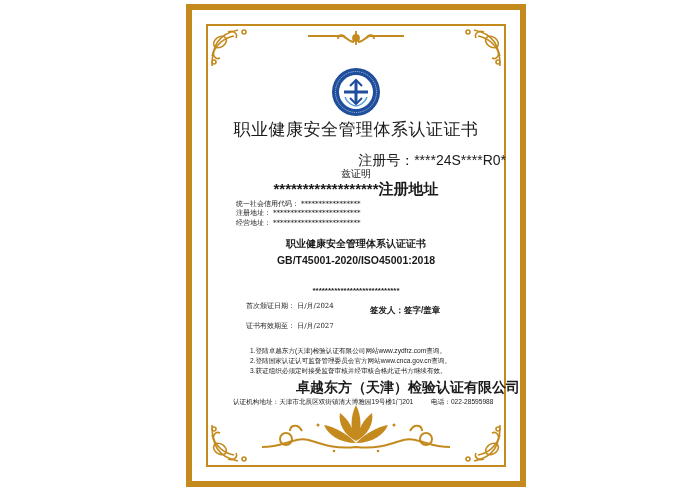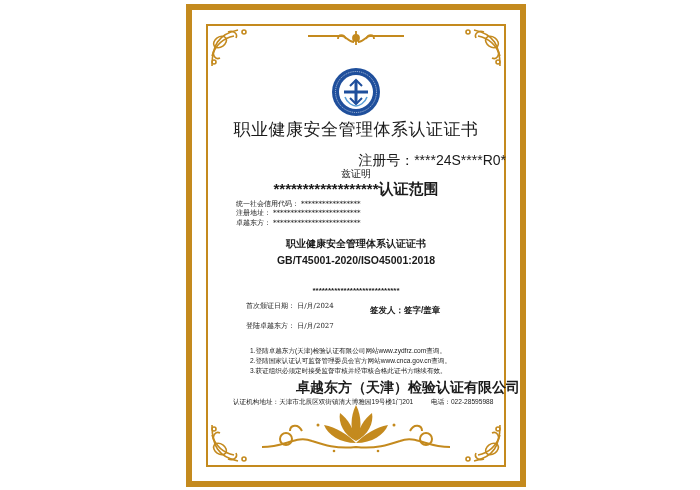--- a/index.html
+++ b/index.html
@@ -124,49 +124,49 @@
     </g>
   </svg>
 
   <div class="txt title">职业健康安全管理体系认证证书</div>
 
   <div class="regno">
     <span>注册号：</span><span class="val">****24S****R0*</span>
   </div>
 
   <div class="txt hereby">兹证明</div>
-  <div class="txt company">******************认证范围</div>
+  <div class="txt company">******************注册地址</div>
 
   <div class="info" style="top:190px">
     <div class="row">
       <span>统一社会信用代码：</span>
       <span>*****************</span>
     </div>
     <div class="row">
       <span>注册地址：</span>
       <span>*************************</span>
     </div>
     <div class="row">
-      <span>卓越东方：</span>
+      <span>经营地址：</span>
       <span>*************************</span>
     </div>
   </div>
 
   <div class="txt conform">职业健康安全管理体系认证证书</div>
   <div class="txt std">GB/T45001-2020/ISO45001:2018</div>
 
   <div class="txt scope-val">****************************</div>
 
   <div class="date-row" style="top:291px">
     <span>首次颁证日期：</span>
     <span>日/月/2024</span>
   </div>
   <div class="issuer">签发人：签字/盖章</div>
   <div class="date-row" style="top:311px">
-    <span>登陆卓越东方：</span>
+    <span>证书有效期至：</span>
     <span>日/月/2027</span>
   </div>
 
   <div class="notes">
     <div>1.登陆卓越东方(天津)检验认证有限公司网站www.zydfrz.com查询。</div>
     <div>2.登陆国家认证认可监督管理委员会官方网站www.cnca.gov.cn查询。</div>
     <div>3.获证组织必须定时接受监督审核并经审核合格此证书方继续有效。</div>
   </div>
 
   <div class="txt org">卓越东方（天津）检验认证有限公司</div>

